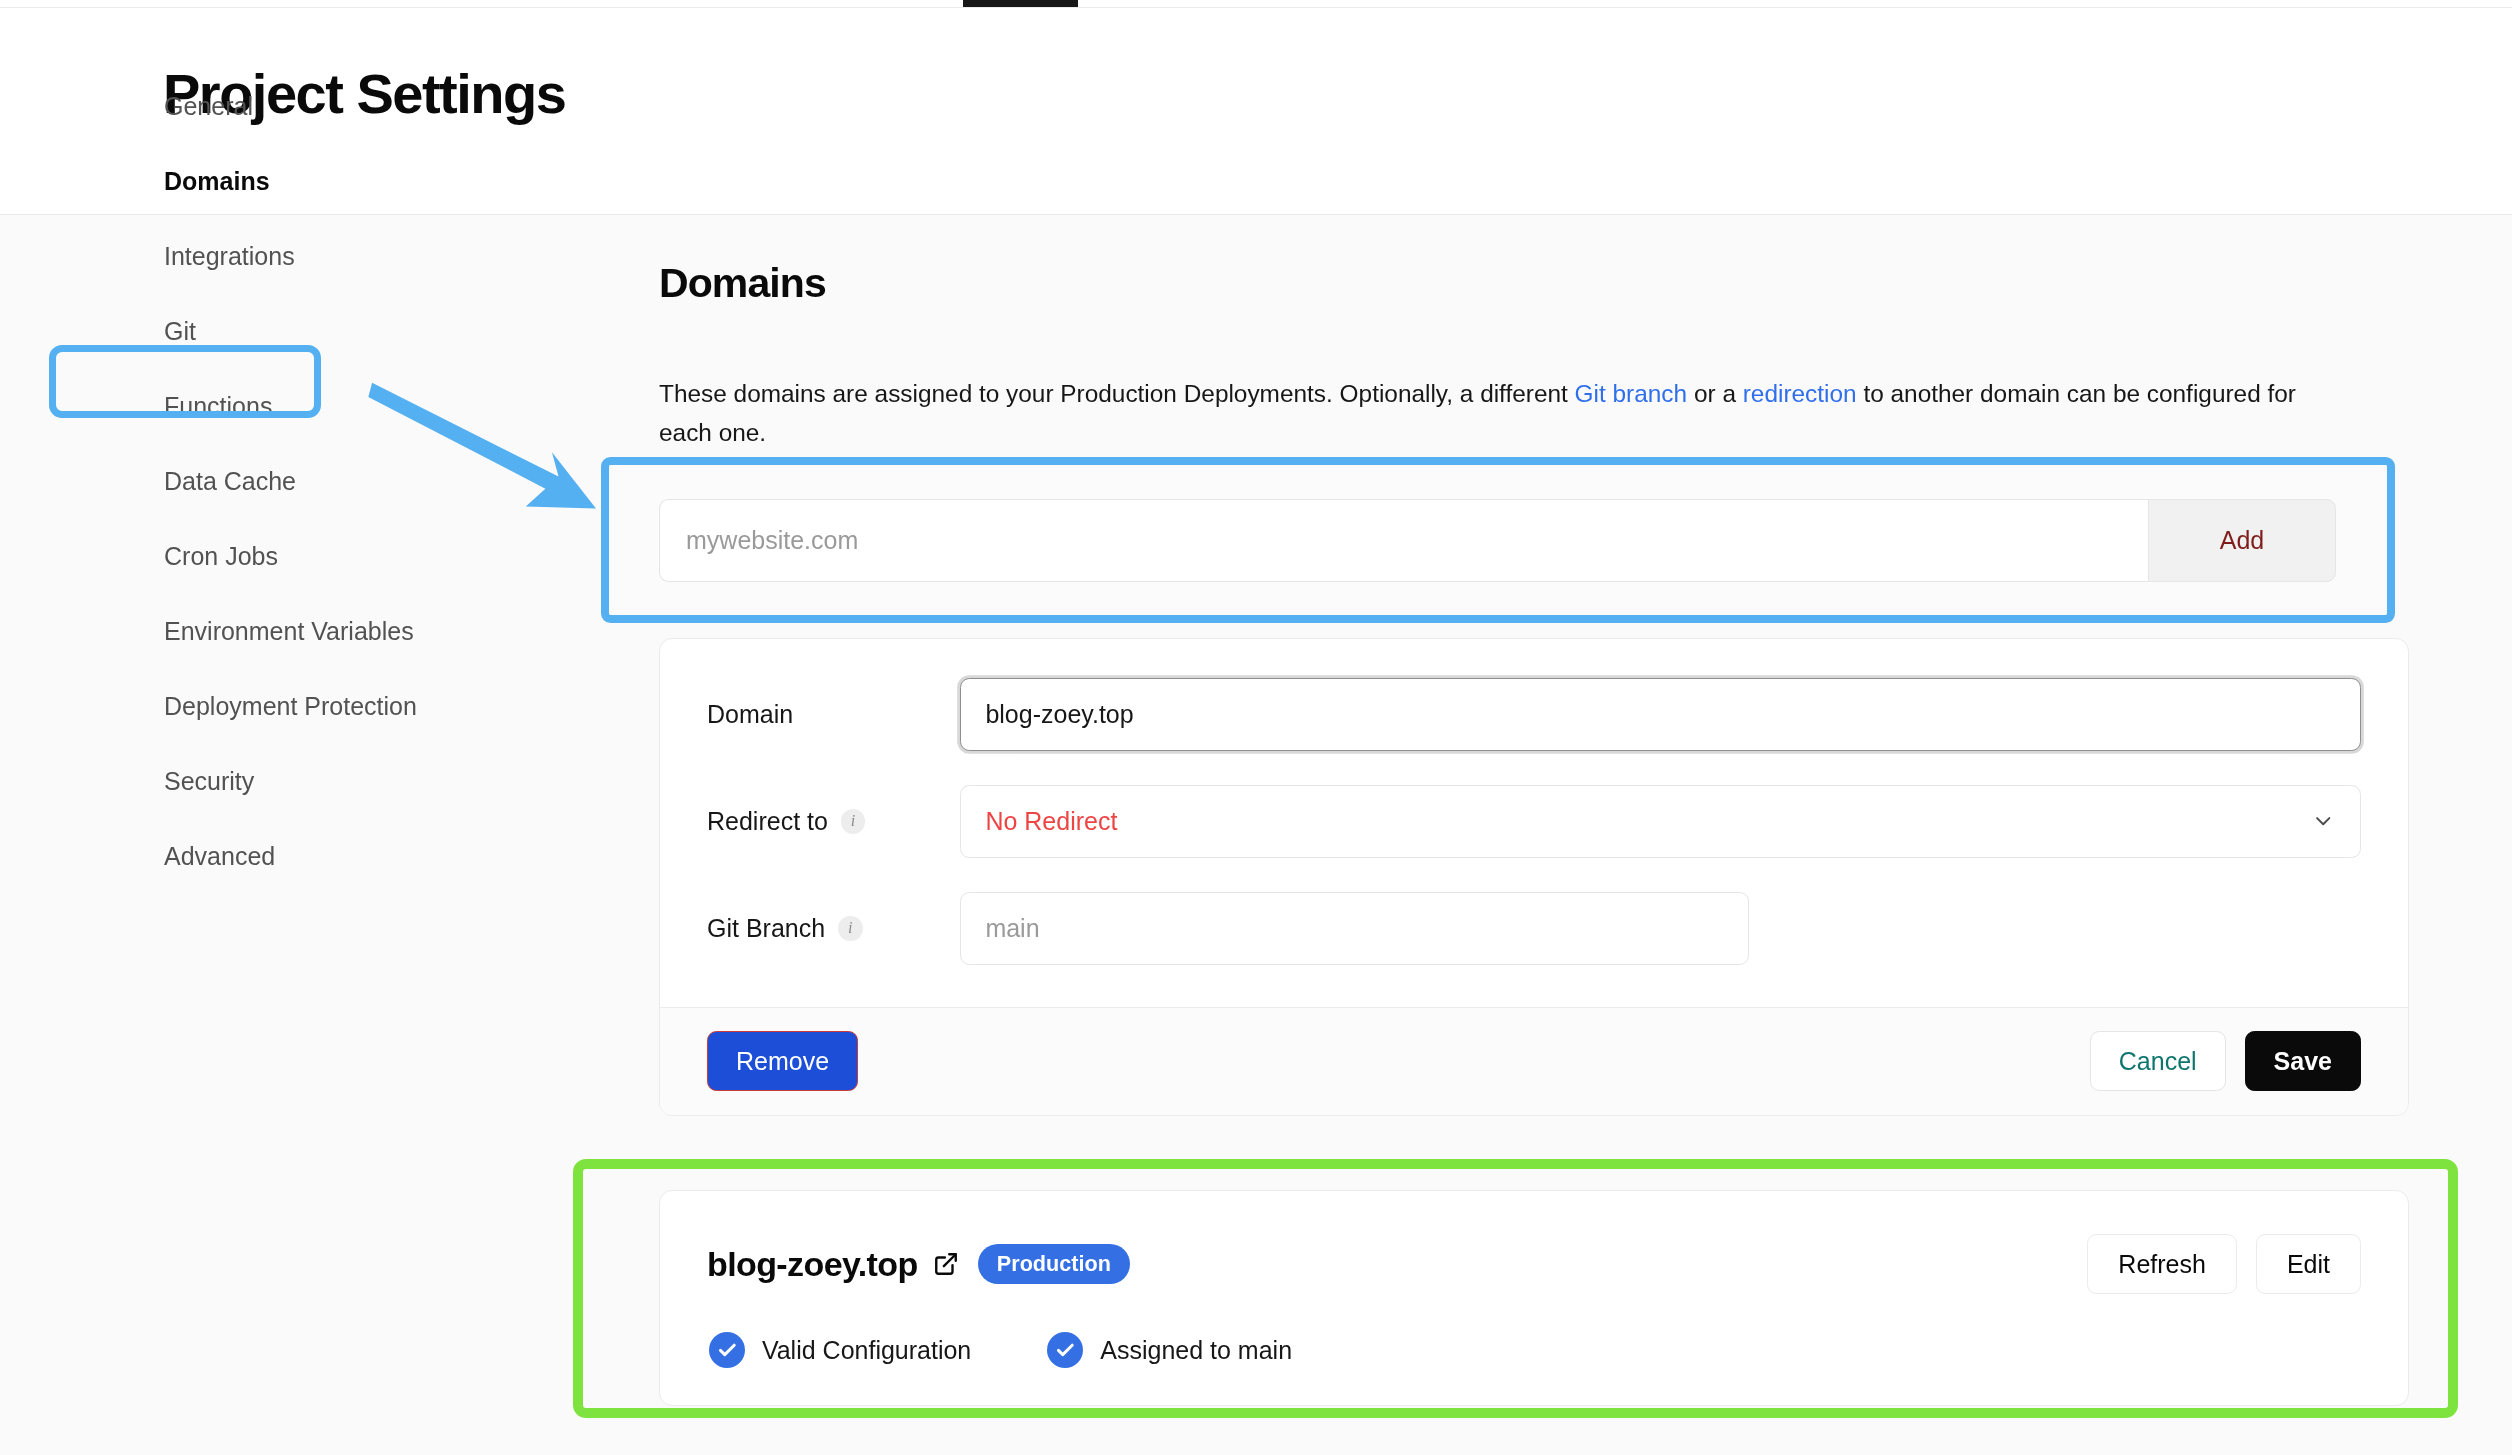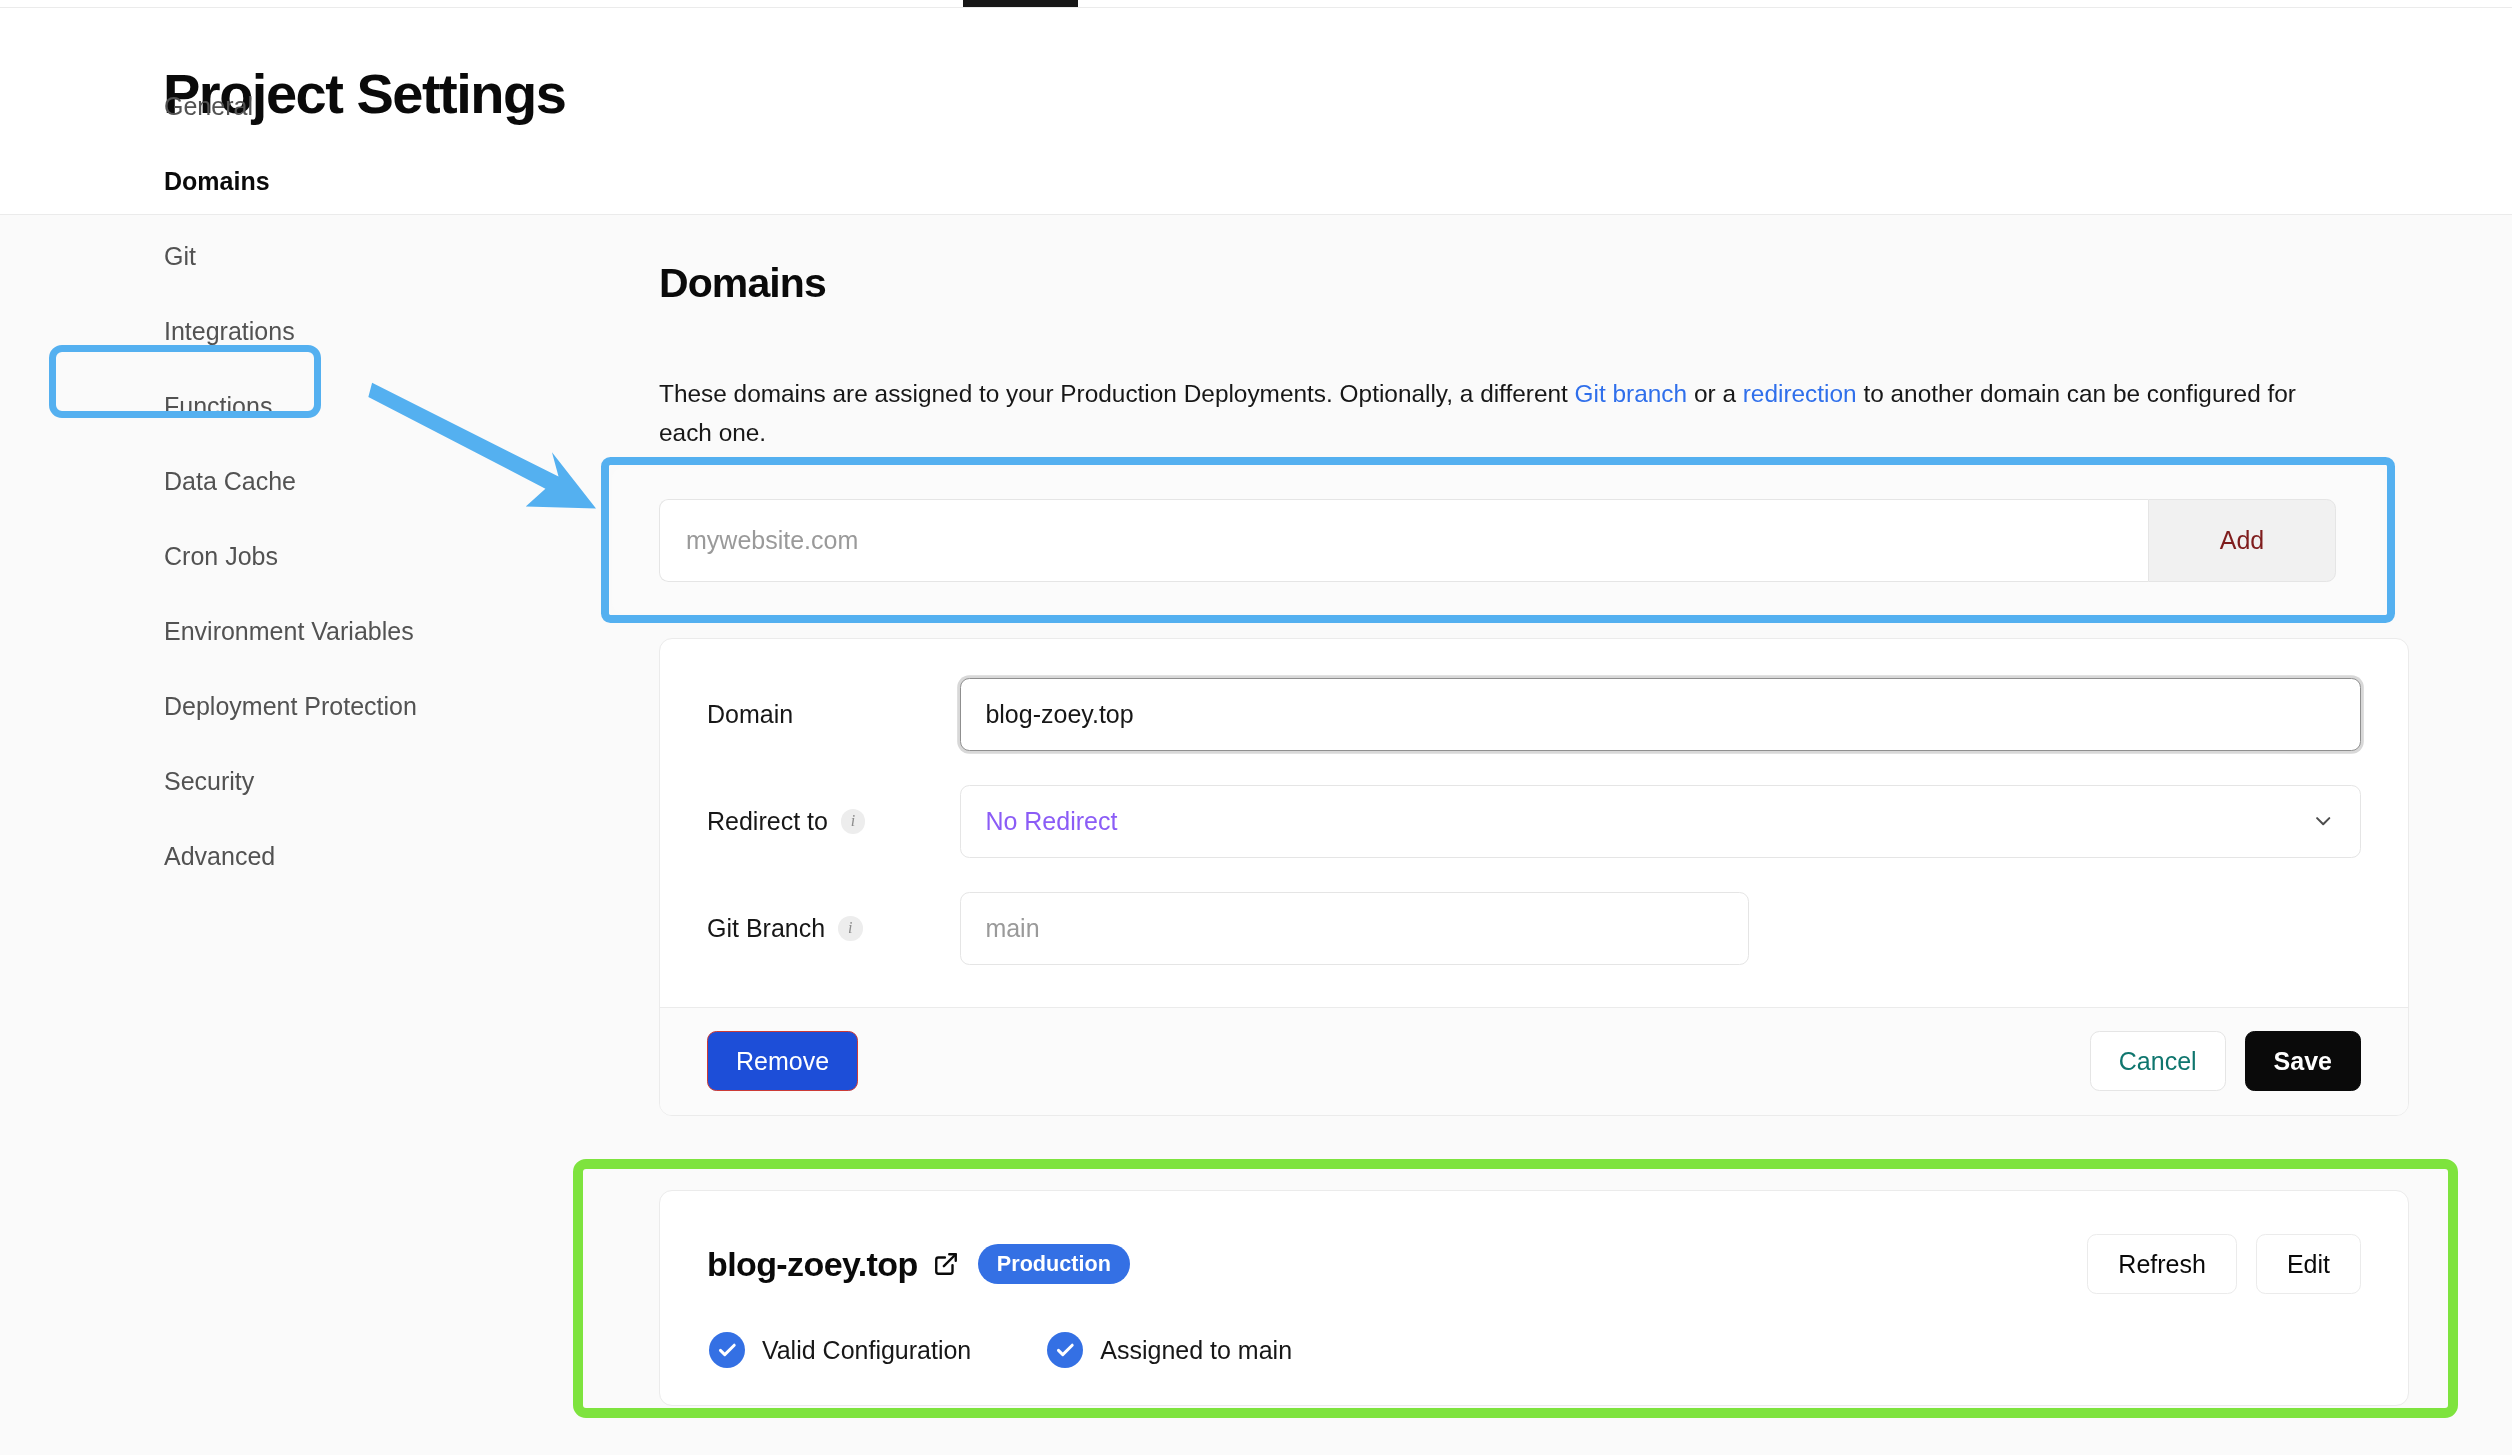--- a/index.html
+++ b/index.html
@@ -203,21 +203,21 @@
   .select-box {
     width: 100%;
     height: 73px;
     border: 0.9px solid #e5e5e5;
     border-radius: 9.4px;
     background: #ffffff;
     display: flex;
     align-items: center;
     padding: 0 24.4px;
     font-size: 25px;
-    color: #8b5cf6;
+    color: #ef4444;
     cursor: pointer;
   }
   .select-box .chev {
     margin-left: auto;
     width: 24.4px; height: 24.4px;
     display: block;
   }
 
   .git-control { width: 789px; flex: none; }
 
@@ -340,22 +340,22 @@
 
   <div class="header">
     <div class="page-title">Project Settings</div>
   </div>
 
   <div class="body-area"></div>
 
   <nav class="sidebar">
     <div class="side-item">General</div>
     <div class="side-item active">Domains</div>
+    <div class="side-item">Integrations</div>
     <div class="side-item">Git</div>
-    <div class="side-item">Integrations</div>
     <div class="side-item">Functions</div>
     <div class="side-item">Data Cache</div>
     <div class="side-item">Cron Jobs</div>
     <div class="side-item">Environment Variables</div>
     <div class="side-item">Deployment Protection</div>
     <div class="side-item">Security</div>
     <div class="side-item">Advanced</div>
   </nav>
 
   <div class="section-title">Domains</div>

